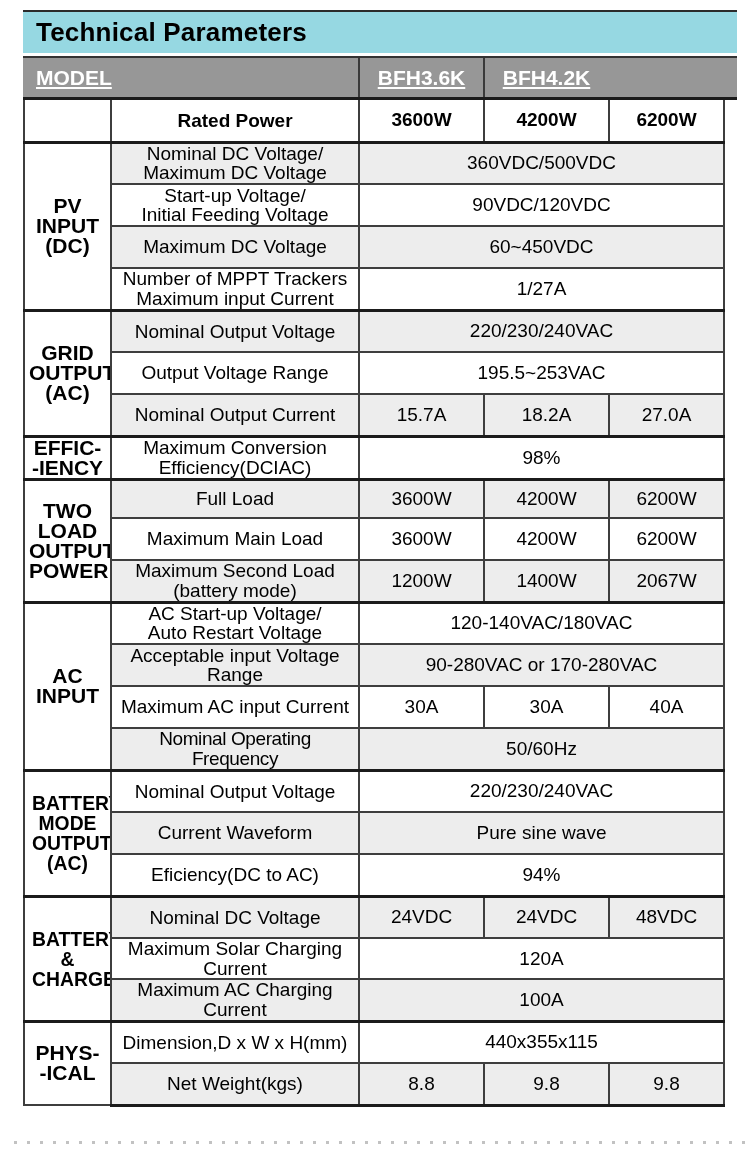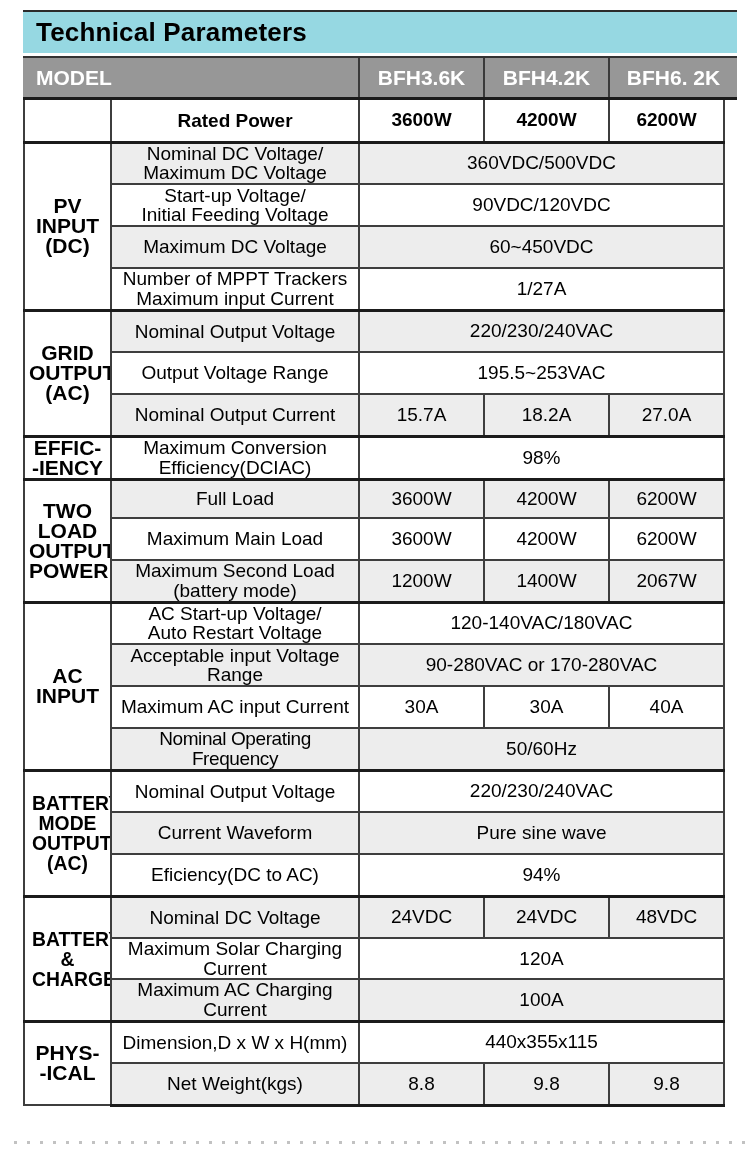--- a/index.html
+++ b/index.html
@@ -10,21 +10,21 @@
   .titlebar{position:absolute;left:23px;top:10px;width:714px;height:43px;
     background:#96d8e2;border-top:2px solid #2b2b2b;box-sizing:border-box;
     display:flex;align-items:center;padding-left:13px;}
   .titlebar .t{font-size:26px;font-weight:bold;letter-spacing:0.2px;}
 
   
   .mband{position:absolute;left:23px;top:56px;width:714px;height:44px;
     background:#979797;border-top:2px solid #333;border-bottom:3px solid #1b1b1b;
     box-sizing:border-box;display:grid;grid-template-columns:335px 125px 125px 129px;}
   .mband .mc{display:flex;align-items:center;justify-content:center;
-    color:#fff;font-weight:bold;font-size:21px;box-sizing:border-box;}
+    color:#fff;font-weight:bold;font-size:21px;box-sizing:border-box;text-decoration:underline;}
   .mband .mc.first{justify-content:flex-start;padding-left:13px;}
   .mband .mc.sep{border-left:2px solid #3a3a3a;}
 
   
   table.params{position:absolute;left:23px;top:100px;width:700px;
     border-collapse:collapse;table-layout:fixed;}
   table.params td{border:2px solid #3e3e3e;text-align:center;vertical-align:middle;
     padding:0 4px;box-sizing:border-box;overflow:hidden;}
   tr.ss td{border-top:3px solid #1b1b1b;}
   tr.r0 td{border-top:none;}
@@ -49,21 +49,20 @@
 <body>
 
 <div class="titlebar">
   <span class="t">Technical Parameters</span>
 </div>
 
 <div class="mband">
   <div class="mc first">MODEL</div>
   <div class="mc sep">BFH3.6K</div>
   <div class="mc sep">BFH4.2K</div>
-  <div class="mc sep">BFH6. 2K</div>
 </div>
 
 <table class="params">
   <colgroup>
     <col style="width:87px">
       <col style="width:248px">
     <col style="width:125px">
       <col style="width:125px">
       <col style="width:115px">
   </colgroup>

